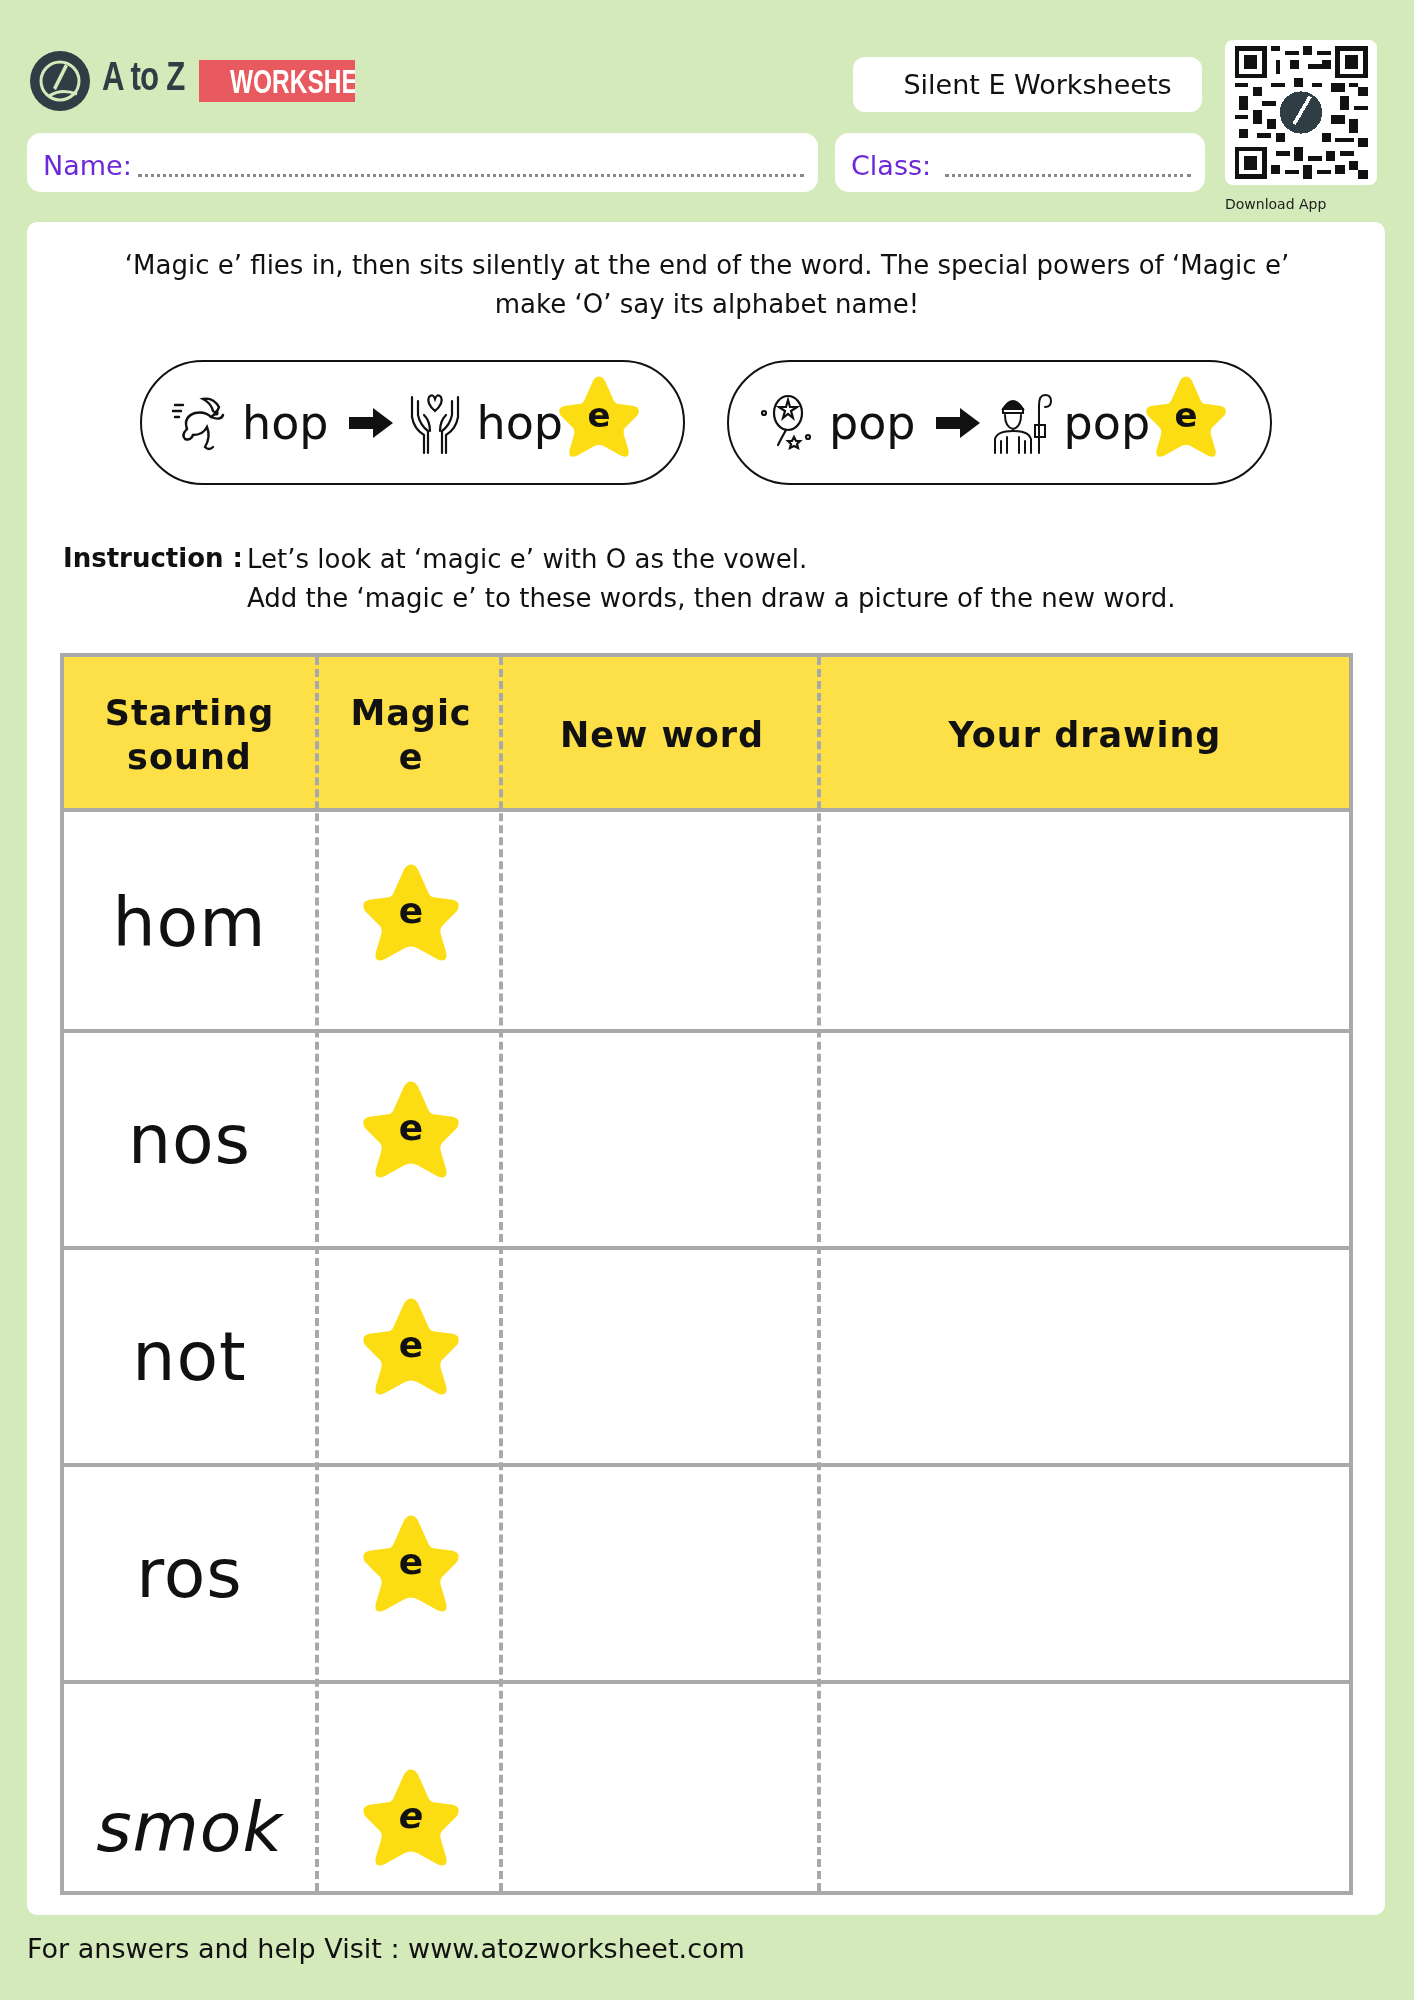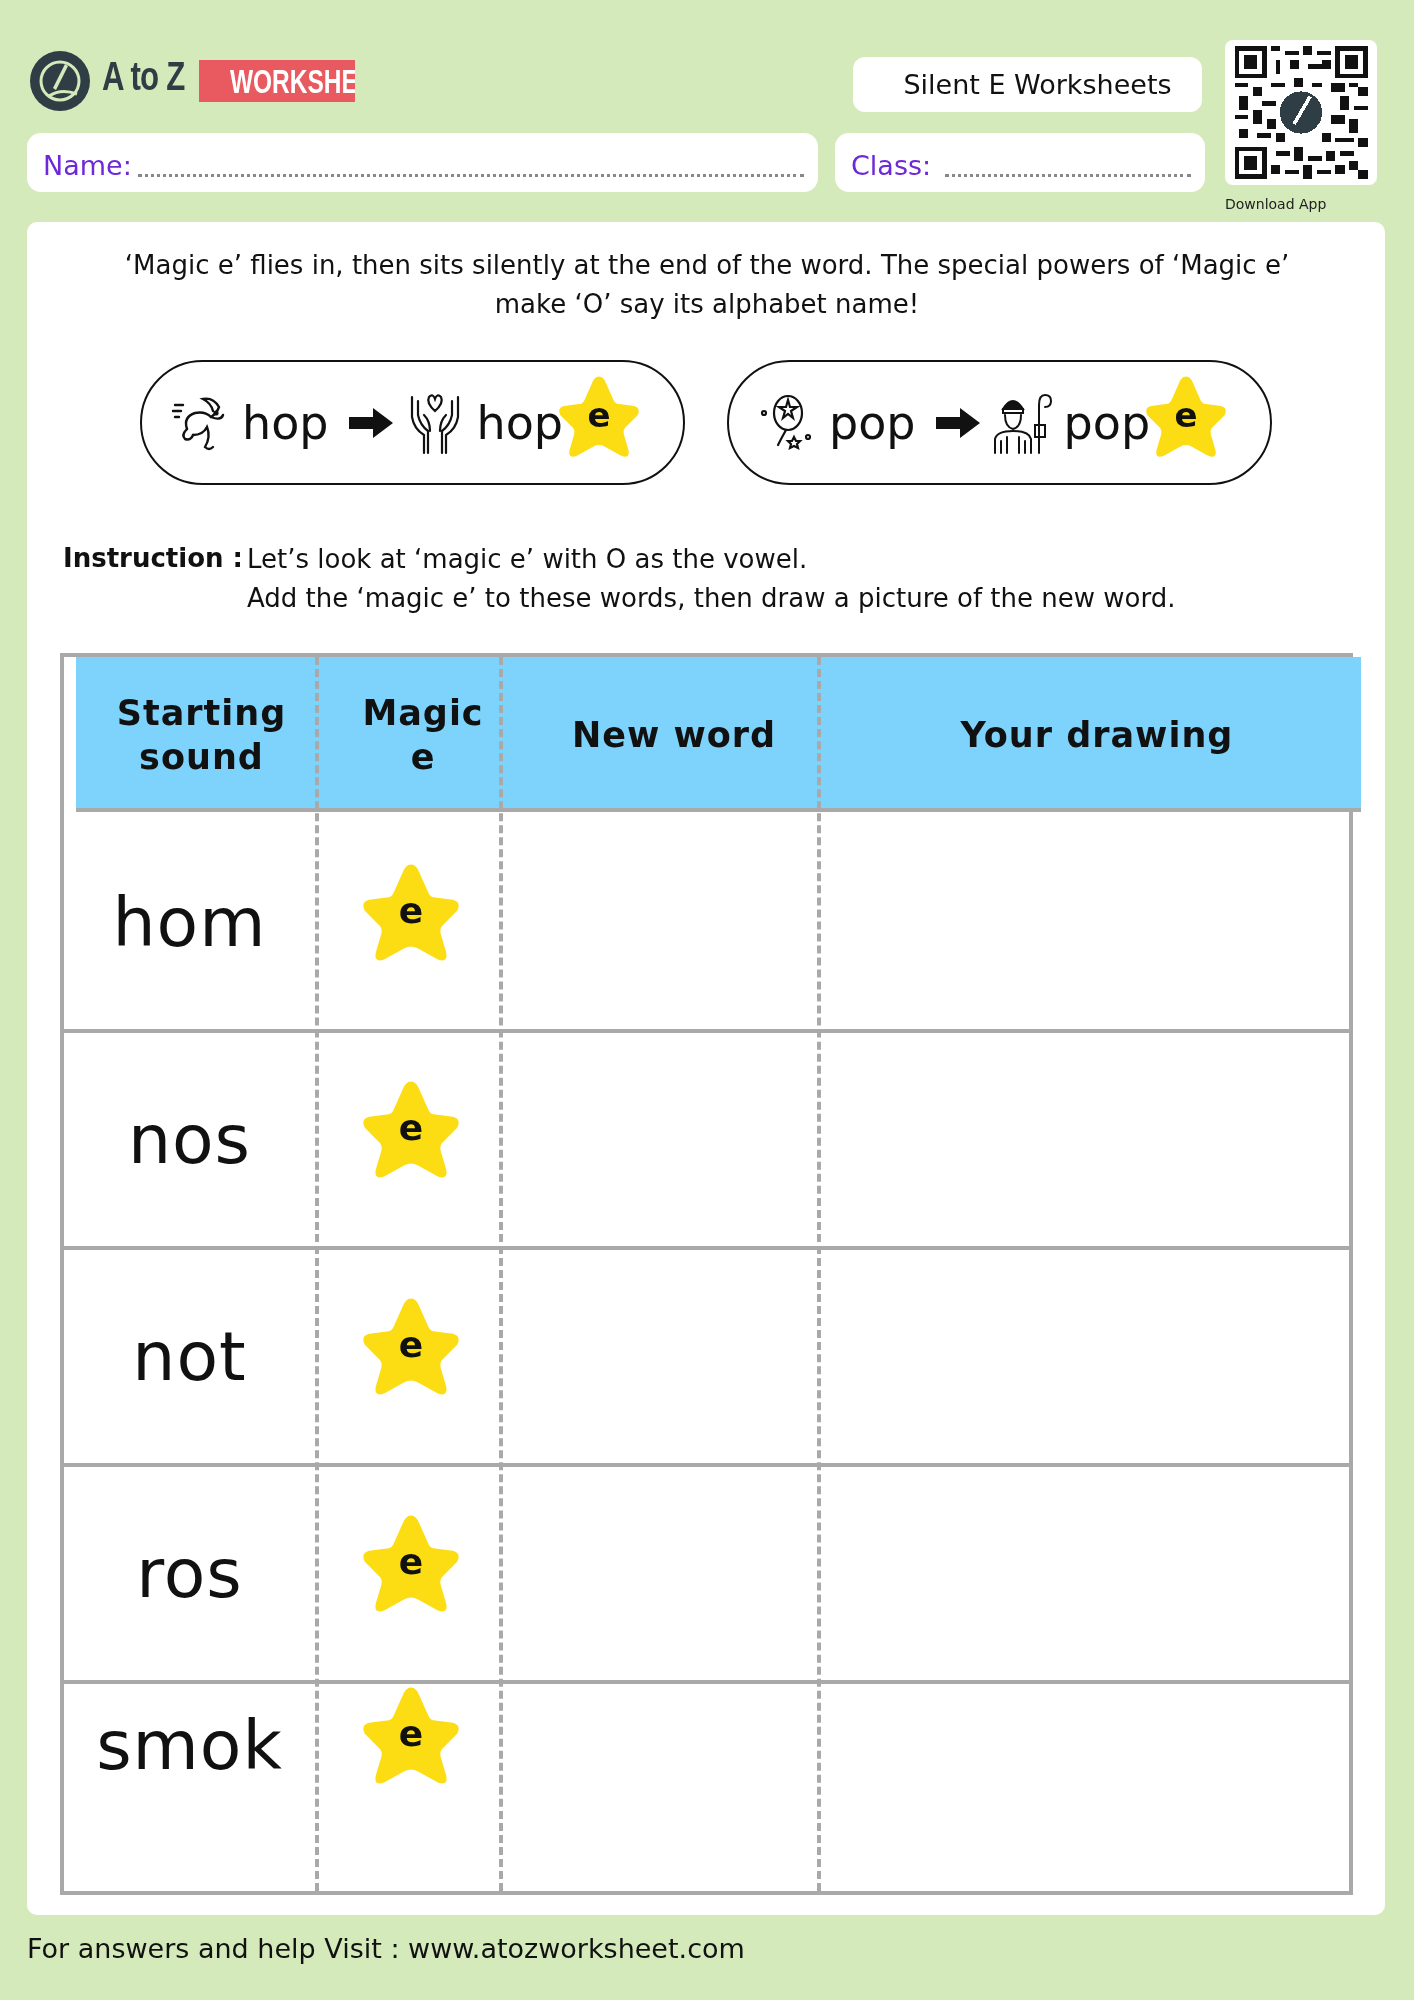--- a/index.html
+++ b/index.html
@@ -84,23 +84,22 @@
   }
   .instr-text {
     left: 247px; top: 540px; font-size: 26px; color: #111; line-height: 39px;
   }
 
   
   .table {
     left: 60px; top: 653px; width: 1293px; height: 1242px; border: 4px solid #a9a9a9;
   }
   .thead {
-    position: absolute; left: 0; top: 0; width: 100%; height: 155px; background: #7dd3fc;
+    position: absolute; left: 0; top: 0; width: 100%; height: 155px; background: #fde047;
     border-bottom: 4px solid #a9a9a9;
-    margin-left: 12px;
   }
   .th {
     position: absolute; top: 0; height: 155px; display: flex; align-items: center; justify-content: center;
     text-align: center; font-family: "DejaVu Sans", sans-serif; font-weight: bold; font-size: 35px;
     line-height: 44px; color: #111; letter-spacing: 1px;
   }
   .vdash {
     position: absolute; top: 0; bottom: 0; width: 0; border-left: 4px dashed #a9a9a9;
   }
   .row {
@@ -361,21 +360,21 @@
         <span class="star-wrap">
           <svg viewBox="0 0 100 100">
               <path d="M50 6 Q55 6 58 14 L66 32 Q68 36 72 36 L88 38 Q96 40 92 48 L78 62 Q76 65 77 69 L82 86 Q84 96 74 92 L56 82 Q50 79 44 82 L26 92 Q16 96 18 86 L23 69 Q24 65 22 62 L8 48 Q4 40 12 38 L28 36 Q32 36 34 32 L42 14 Q45 6 50 6 Z" fill="#fcdc13"></path>
             </svg>
           <span class="e" style="font-size:36px;">e</span>
         </span>
       </div>
       <div class="cell-new"></div>
       <div class="cell-draw"></div>
     </div>
-    <div class="row" style="top:826px; height:207px;">
+    <div class="row" style="top:908px; height:207px;font-style:italic;">
       <div class="cell-word">smok</div>
       <div class="cell-magic">
         <span class="star-wrap">
           <svg viewBox="0 0 100 100">
               <path d="M50 6 Q55 6 58 14 L66 32 Q68 36 72 36 L88 38 Q96 40 92 48 L78 62 Q76 65 77 69 L82 86 Q84 96 74 92 L56 82 Q50 79 44 82 L26 92 Q16 96 18 86 L23 69 Q24 65 22 62 L8 48 Q4 40 12 38 L28 36 Q32 36 34 32 L42 14 Q45 6 50 6 Z" fill="#fcdc13"></path>
             </svg>
           <span class="e" style="font-size:36px;">e</span>
         </span>
       </div>
       <div class="cell-new"></div>

